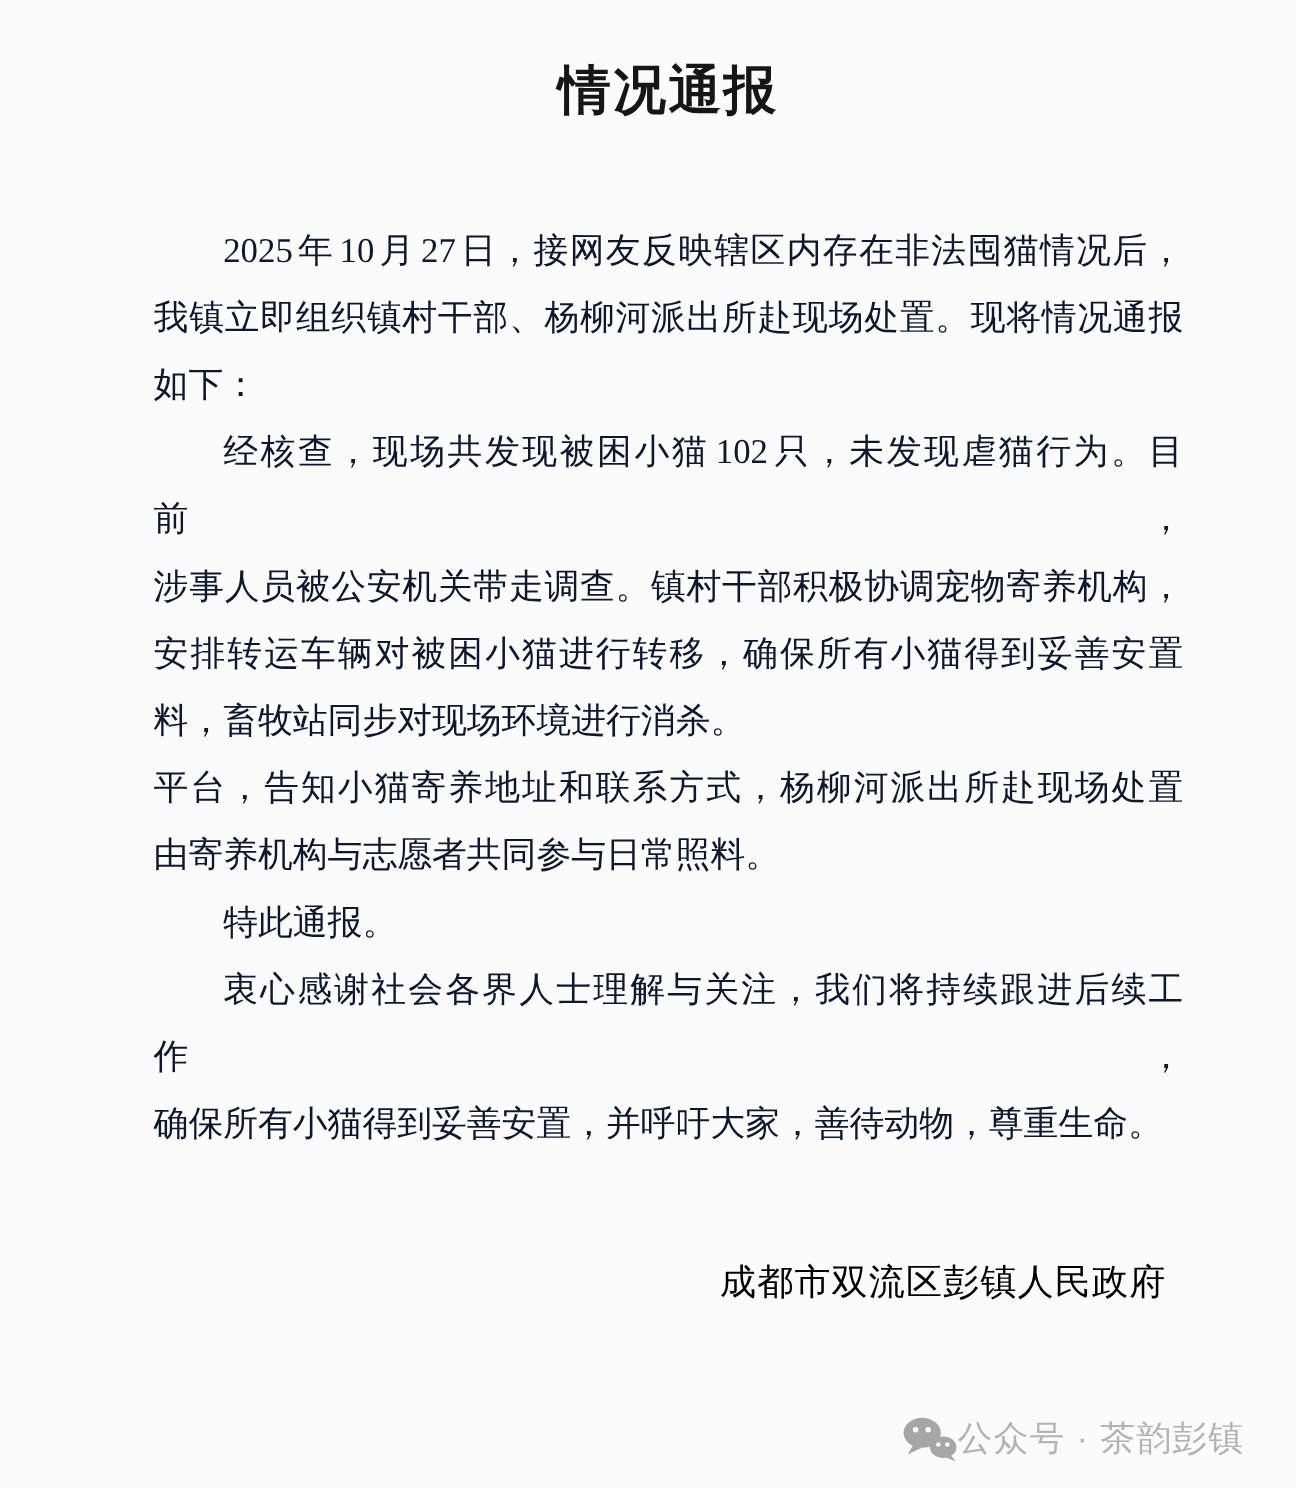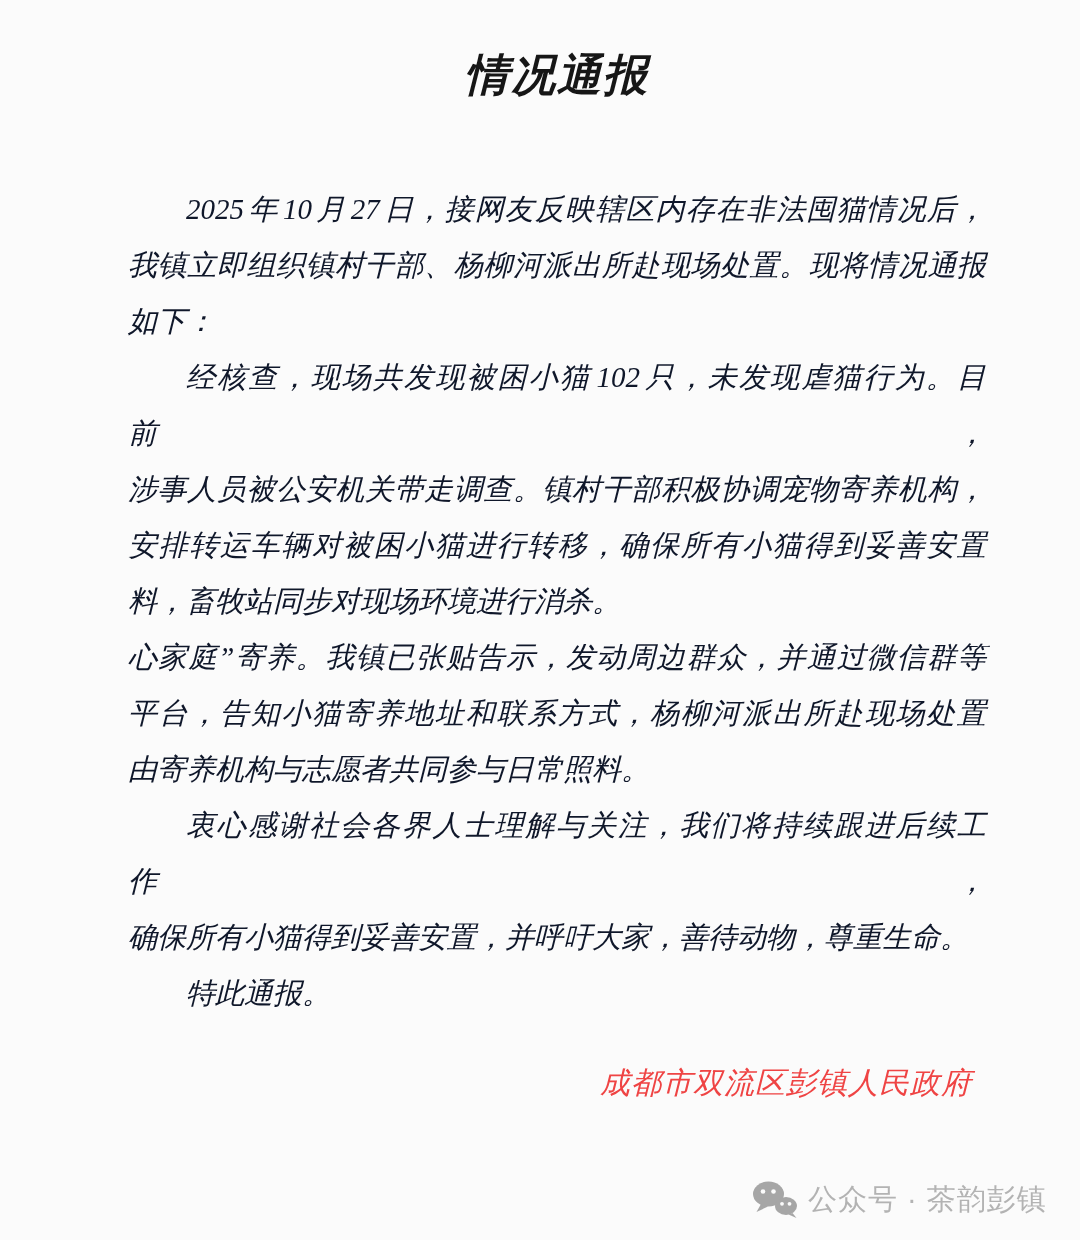--- a/index.html
+++ b/index.html
@@ -10,21 +10,20 @@
     position: relative;
     width: 1080px;
     height: 1240px;
     background: #fbfbfb;
     color: #1d1d1d;
     overflow: hidden;
   }
 
   .content {
     padding: 47px 94px 0 128px;
-    font-style: italic;
   }
 
   .doc-title {
     text-align: center;
     font-size: 44px;
     line-height: 58px;
     font-weight: 700;
     letter-spacing: 2px;
     margin-bottom: 76px;
     color: #161616;
@@ -38,38 +37,37 @@
     color: #0f172a;
   }
   .doc-body .line.fill {
     text-align-last: justify;
   }
   .doc-body .line.first {
     text-indent: 2em;
   }
 
   .signature {
-    margin-top: 40px;
+    margin-top: 82px;
     text-align: right;
     font-size: 30px;
-    color: #ef4444;
+    color: #000000;
   }
   .sig-org {
     line-height: 44px;
     padding-right: 14px;
     letter-spacing: 1px;
   }
 
   .watermark {
     position: absolute;
     left: 752px;
     top: 1180px;
     display: flex;
     align-items: center;
-    gap: 10px;
     pointer-events: none;
   }
   .watermark .wicon svg { display: block; }
   .watermark .wtext {
     font-size: 29px;
     line-height: 36px;
     color: #b3b3b3;
     letter-spacing: 1px;
     font-family: "Liberation Sans", "DejaVu Sans", sans-serif;
     white-space: nowrap;
@@ -89,30 +87,29 @@
           <div class="line fill">我镇立即组织镇村干部、杨柳河派出所赴现场处置。现将情况通报</div>
           <div class="line">如下：</div>
         </div>
         <div class="para">
           <div class="line first fill">经核查，现场共发现被困小猫 102 只，未发现虐猫行为。目前，</div>
           <div class="line fill">涉事人员被公安机关带走调查。镇村干部积极协调宠物寄养机构，</div>
           <div class="line fill">安排转运车辆对被困小猫进行转移，确保所有小猫得到妥善安置</div>
           <div class="line">料，畜牧站同步对现场环境进行消杀。</div>
         </div>
         <div class="para">
-          <div class="line fill">心家庭”寄养。我镇已张贴告示，发动周边群众，并通过微信群等</div>
           <div class="line fill">平台，告知小猫寄养地址和联系方式，杨柳河派出所赴现场处置</div>
           <div class="line">由寄养机构与志愿者共同参与日常照料。</div>
         </div>
         <div class="para">
+          <div class="line first">特此通报。</div>
+        </div>
+        <div class="para">
           <div class="line first fill">衷心感谢社会各界人士理解与关注，我们将持续跟进后续工作，</div>
           <div class="line">确保所有小猫得到妥善安置，并呼吁大家，善待动物，尊重生命。</div>
-        </div>
-        <div class="para">
-          <div class="line first">特此通报。</div>
         </div>
       </div>
 
     <div class="signature">
       <div class="sig-org">成都市双流区彭镇人民政府</div>
 
     </div>
   </div>
 
   <div class="watermark">

